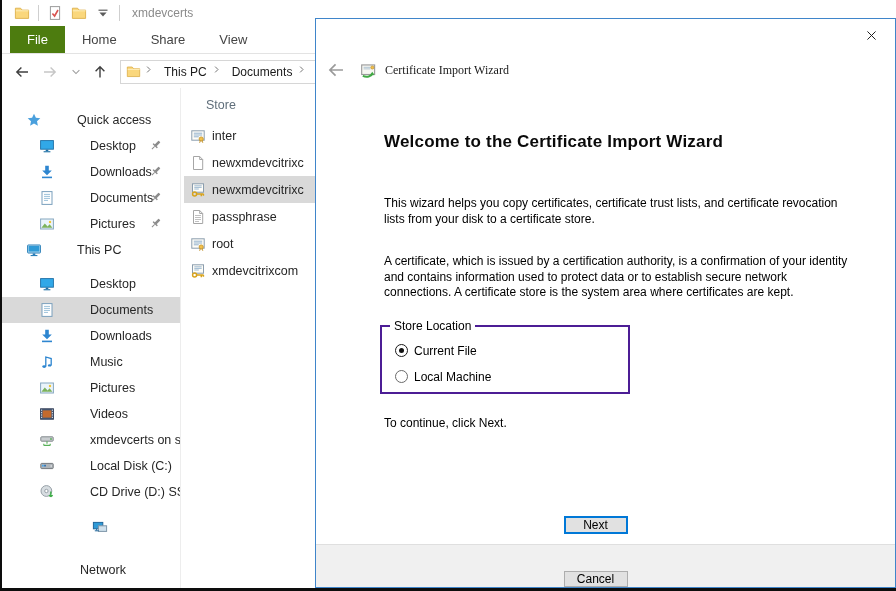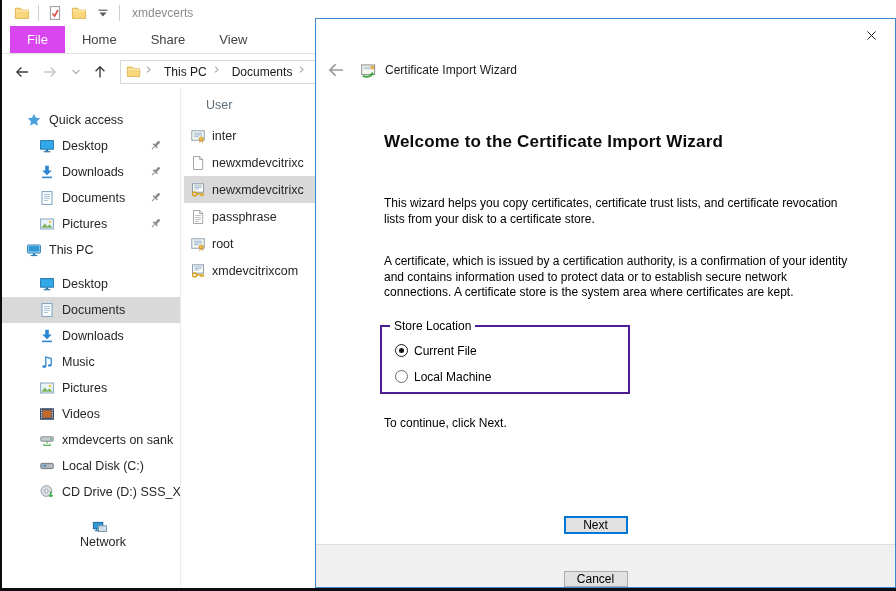--- a/index.html
+++ b/index.html
@@ -14,35 +14,35 @@
 
   
   .titlebar{ position:absolute; left:0; top:0; right:0; height:26px; display:flex; align-items:center; background:#fff; }
   .qat{ display:flex; align-items:center; padding-left:8px; }
   .qat .ic{ margin:0 4px; }
   .qat-sep{ width:1px; height:16px; background:#cfcfcf; margin:0 4px; }
   .win-title{ color:#8b8b8b; font-size:12px; margin-left:8px; white-space:nowrap; }
 
   .ribbon{ position:absolute; top:26px; left:0; right:0; height:28px; background:#fff; border-bottom:1px solid #e3e3e3; display:flex; padding-left:8px; }
   .tab{ padding:0 17px; display:flex; align-items:center; font-size:13px; color:#444; cursor:default; }
-  .tab.active{ background:#d946ef; color:#fff; }
+  .tab.active{ background:#4d7c0f; color:#fff; }
 
   .navbar{ position:absolute; top:55px; left:0; right:0; height:33px; background:#fff; display:flex; align-items:center; padding-left:12px; }
   .nav-btn{ margin-right:12px; display:flex; align-items:center; }
   .nav-btn.small{ width:12px; height:12px; margin-right:10px; }
   .addrbar{ flex:1; height:24px; border:1px solid #d6d6d6; background:#fff; display:flex; align-items:center; padding-left:5px; font-size:12px; color:#1a1a1a; overflow:hidden; }
   .addrbar .ic{ width:15px; height:15px; margin-right:2px; }
   .crumb{ padding:0 4px; white-space:nowrap; }
   .crumb-sep{ width:11px; height:11px; }
   .crumb-sep svg{ width:11px; height:11px; }
 
   .side-divider{ position:absolute; left:178px; top:88px; bottom:0; width:1px; background:#ededed; }
 
   .sidebar{ position:absolute; left:0; top:95px; bottom:0; width:178px; padding-top:12px; font-size:12.5px; color:#262626; overflow:hidden; }
-  .side-item{ height:26px; display:flex; align-items:center; position:relative; white-space:nowrap; }
+  .side-item{ height:26px; display:flex; align-items:center; position:relative; white-space:nowrap;gap:28px; }
   .side-item .ic{ margin-right:7px; }
   .side-item.lvl0{ padding-left:24px; }
   .side-item.lvl1{ padding-left:37px; }
   .side-item.selected{ background:#d9d9d9; }
   .side-item .pin{ position:absolute; right:10px; top:5px; width:15px; height:15px; }
   .side-item.group-end{ margin-bottom:8px; }
   .side-item.gap-before{ margin-top:14px;flex-direction:column; }
 
   .filelist{ position:absolute; left:182px; top:95px; width:260px; font-size:12.5px; color:#262626; }
   .col-header{ height:20px; display:flex; align-items:center; padding-left:22px; color:#5f6e7a; }
@@ -52,21 +52,21 @@
   .file-item.selected{ background:#d9d9d9; }
 
   
   .dialog{ position:absolute; left:313px; top:18px; width:581px; height:570px; background:#fff; border:1px solid #3f85ca; z-index:10; }
   .dlg-titlebar{ height:36px; position:relative; }
   .dlg-close{ position:absolute; right:10px; top:4px; width:28px; height:24px; display:flex; align-items:center; justify-content:center; }
   .dlg-close .ic{ width:13px; height:13px; }
   .dlg-header{ height:30px; display:flex; align-items:center; padding-left:11px; }
   .dlg-back{ width:18px; height:18px; margin-right:15px; }
   .dlg-header .wiz-ic{ width:18px; height:18px; margin-right:7px; }
-  .dlg-title{ font-size:12px; color:#1a1a1a; }
+  .dlg-title{ font-size:12px; color:#1a1a1a;font-family:Liberation Serif, serif; }
   .dlg-content{ padding-left:68px; padding-right:28px; font-size:12px; color:#000; }
   .dlg-heading{ margin-top:47px; font-size:17px; font-weight:bold; color:#0a0a0a; letter-spacing:0.2px; }
   .dlg-p{ line-height:15.5px; white-space:pre-line; max-width:500px; }
   .p1{ margin-top:44px; }
   .p2{ margin-top:27px; }
   .groupbox{ position:relative; margin-top:24px; margin-left:-4px; width:250px; height:69px; border:2px solid #4c1d95; padding:17px 0 0 13px; }
   .groupbox-label{ position:absolute; top:-8px; left:8px; background:#fff; padding:0 4px; font-size:12px; color:#000; }
   .radio-row{ display:flex; align-items:center; }
   .radio-row + .radio-row{ margin-top:12px; }
   .radio{ width:13px; height:13px; border:1px solid #6a6a6a; border-radius:50%; margin-right:6px; position:relative; background:#fff; }
@@ -360,21 +360,21 @@
             <rect x="1.4" y="3.4" width="9.4" height="6.4" fill="#2f9ad6" stroke="#20679c"></rect>
             <rect x="6.4" y="6.8" width="8.2" height="5.6" fill="#cfe0ec" stroke="#7e95a8"></rect>
             <path d="M4.6 9.8v1.6M2.8 11.8h4" stroke="#20679c"></path>
           </svg>
         </span>
         <span>Network</span>
       </div>
     </div>
 
   <div class="filelist">
-    <div class="col-header">User</div>
+    <div class="col-header">Store</div>
     <div class="file-rows" id="file-rows">
         <div class="file-item">
           <span class="ic">
             <svg viewBox="0 0 16 16">
               <rect x="1.8" y="2.8" width="12.4" height="9.4" fill="#fefdf8" stroke="#8b9dad"></rect>
               <path d="M3.8 5.2h8.4M3.8 7h8.4M3.8 8.8h5" stroke="#86a8c8" stroke-width="0.9" fill="none"></path>
               <circle cx="11.2" cy="11" r="2.1" fill="#f2c04a" stroke="#c08f27" stroke-width="0.8"></circle>
               <path d="M10.3 12.7l-.7 2.1M12.1 12.7l.7 2.1" stroke="#c08f27" stroke-width="0.9"></path>
             </svg>
           </span>

